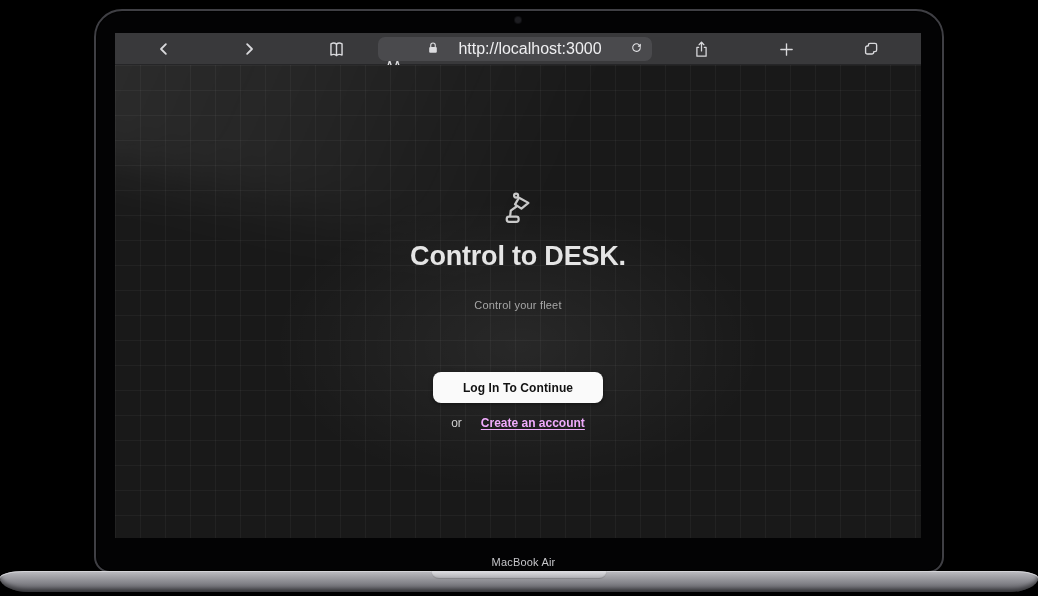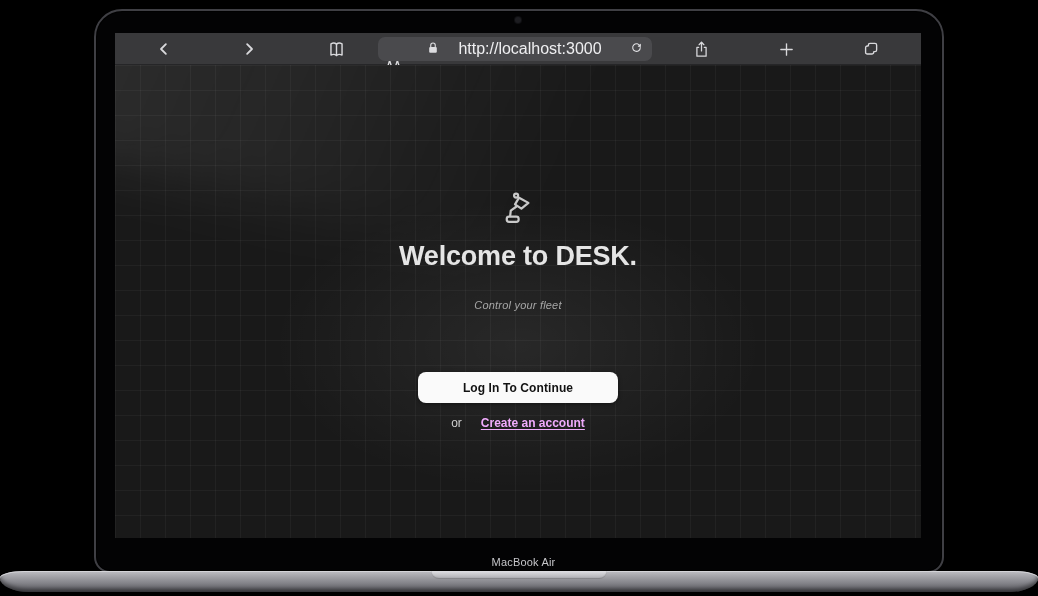--- a/index.html
+++ b/index.html
@@ -78,24 +78,24 @@
   .hero{
     position:relative;display:flex;flex-direction:column;align-items:center;
     padding-top:126px;
   }
   .lamp{color:#c9c9c9;}
   .heading{
     margin-top:12px;font-size:27px;font-weight:700;letter-spacing:-0.2px;
     color:#e5e5e5;line-height:30px;
   }
   .subtitle{
-    margin-top:9px;font-size:11px;color:#a6a6a6;letter-spacing:.2px;line-height:14px;font-style:italic;
+    margin-top:9px;font-size:11px;color:#a6a6a6;letter-spacing:.2px;line-height:14px;
   }
   .login-btn{
-    margin-top:60px;width:200px;height:31px;border:none;border-radius:8px;
+    margin-top:60px;width:170px;height:31px;border:none;border-radius:8px;
     background:#fafafa;color:#121212;font-family:"Liberation Sans",sans-serif;
     font-size:12px;font-weight:700;letter-spacing:.1px;cursor:pointer;
     box-shadow:0 1px 4px rgba(0,0,0,0.45);
   }
   .or-row{
     margin-top:13px;font-size:12px;color:#cfcfcf;display:flex;gap:19px;align-items:baseline;
   }
   .create-link{
     color:#f0abfc;font-weight:600;text-decoration:underline;
     text-underline-offset:2px;cursor:pointer;
@@ -214,21 +214,21 @@
     <div class="hero">
       <span class="lamp">
         <svg width="36" height="34" viewBox="0 0 32 32" fill="none" stroke="currentColor" stroke-width="2.1" stroke-linecap="round" stroke-linejoin="round">
           <circle cx="14.2" cy="4.3" r="1.9"></circle>
           <path d="M17 6.3 L25.8 11.2 L19.2 16.6 L13.2 12.6 Z"></path>
           <path d="M14.6 14.6 L9.2 18.4 L8.6 23.6"></path>
           <rect x="5.4" y="24.2" width="11.2" height="4.8" rx="2.2"></rect>
         </svg>
       </span>
 
-      <h1 class="heading">Welcome to DESK.</h1>
+      <h1 class="heading">Control to DESK.</h1>
       <div class="subtitle">Control your fleet</div>
 
       <button class="login-btn">Log In To Continue</button>
 
       <div class="or-row">
         <span>or</span>
         <span class="create-link">Create an account</span>
       </div>
     </div>
   </div>

